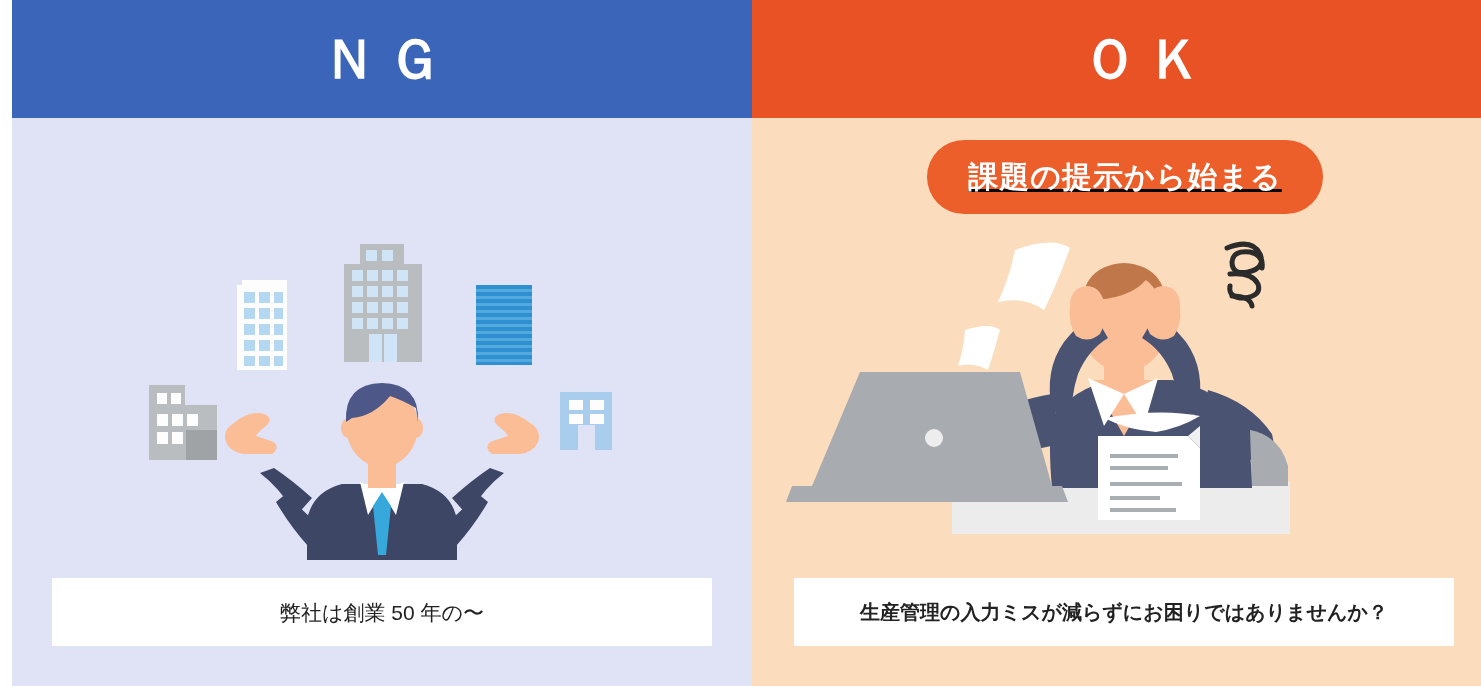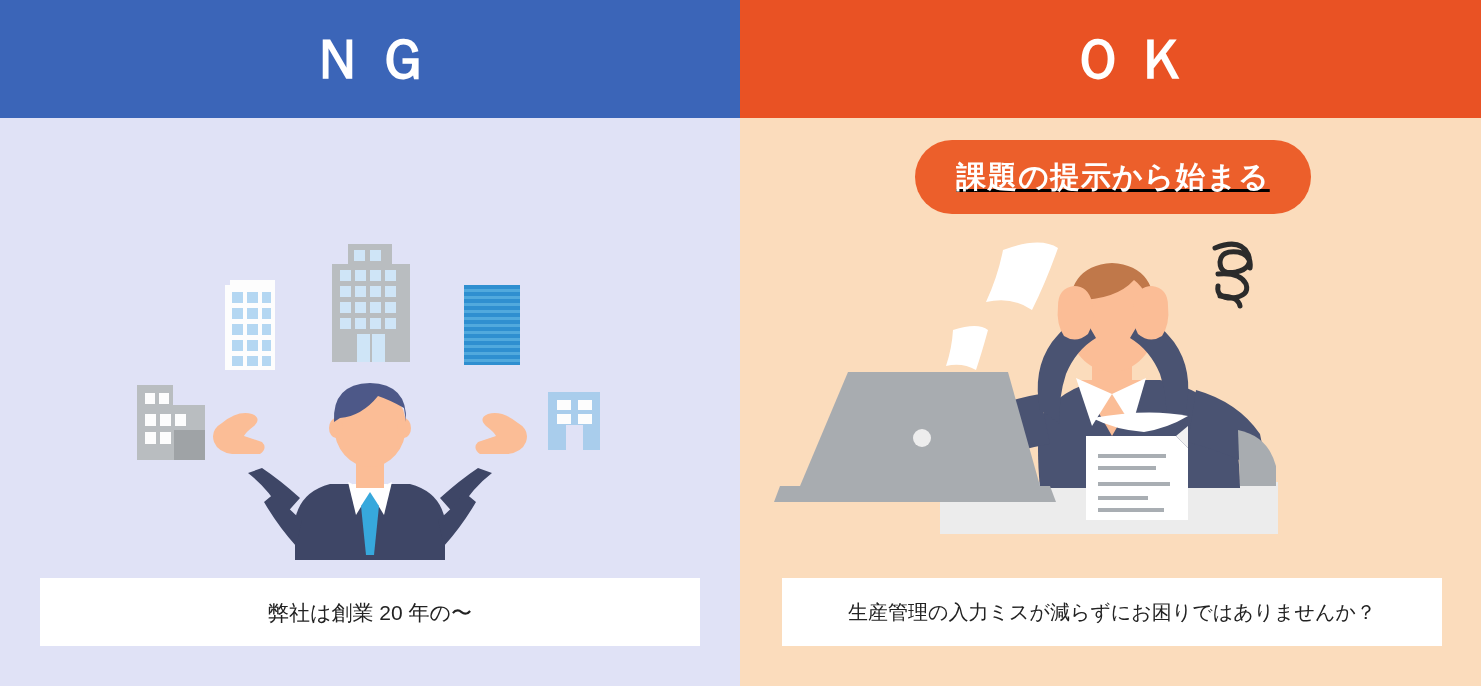--- a/index.html
+++ b/index.html
@@ -17,20 +17,21 @@
     overflow: hidden;
     background: #ffffff;
   }
 
   
   .panel {
     position: absolute;
     top: 0;
     height: 686px;
     overflow: hidden;
+    margin-left: 12px;
   }
   .panel-ng { left: 0;   width: 740px; background: #e0e2f6; }
   .panel-ok { left: 740px; width: 741px; background: #fbdcbc; padding-left: 40px; }
 
   
   .header-bar {
     position: absolute;
     top: 0;
     left: 0;
     width: 100%;
@@ -93,21 +94,21 @@
     height: 68px;
   }
   .caption-ng { left: 40px; width: 660px; }
   .caption-ok { left: 42px; width: 660px; }
   .caption-text {
     color: #222222;
     font-size: 21px;
     line-height: 1;
     white-space: nowrap;
   }
-  .caption-ok .caption-text { font-size: 20px; }
+  .caption-ok .caption-text { font-size: 20px; font-weight: bold; }
 
   
   .illus {
     position: absolute;
     left: 0;
     top: 230px;
     width: 100%;
     height: 340px;
   }
   .illus svg { display: block; }
@@ -246,21 +247,21 @@
 
           <path d="M440 268 Q460 250 478 238 L492 243 Q470 260 456 286 Z" fill="#3e4666"></path>
           <path d="M438 290 Q454 278 464 262 L476 272 Q462 296 444 316 Z" fill="#3e4666"></path>
 
           <path d="M518 193 Q502 180 488 184 Q478 188 486 196 Q494 202 496 206 L478 212 Q472 218 480 224 L508 224 Q522 222 526 212 Q530 200 518 193 Z" fill="#fbbd96"></path>
         </g>
       </svg>
     </div>
 
     <div class="caption-box caption-ng">
-      <span class="caption-text">弊社は創業 20 年の〜</span>
+      <span class="caption-text">弊社は創業 50 年の〜</span>
     </div>
   </div>
 
   <div class="panel panel-ok">
 
     <div class="header-bar header-ok">
       <div class="header-title">ＯＫ</div>
     </div>
 
     <div class="pill pill-ok">

